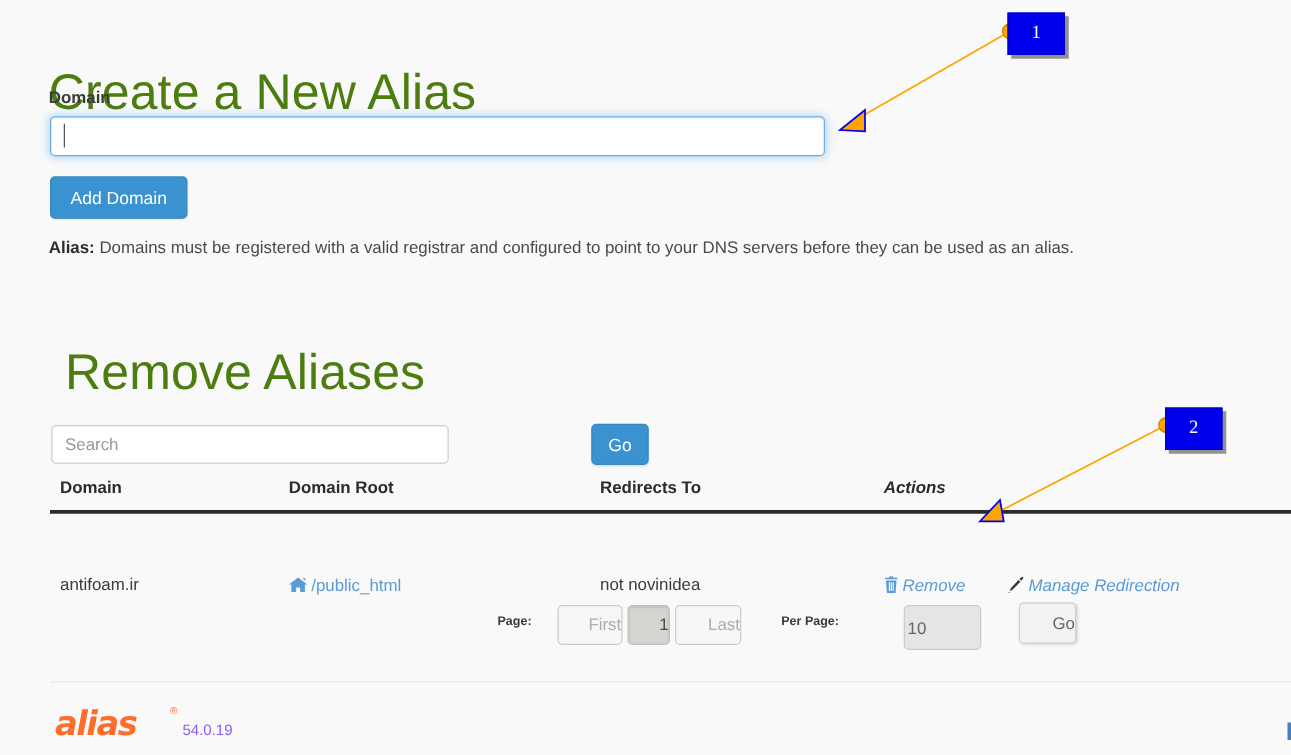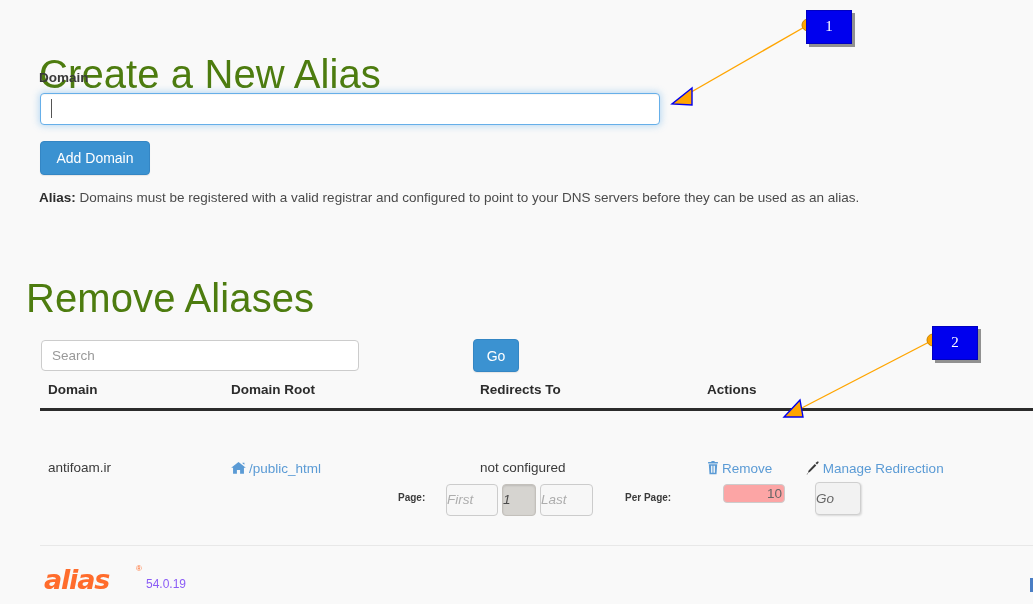--- a/index.html
+++ b/index.html
@@ -27,21 +27,21 @@
   .section-title {
     position: absolute;
     font-size: 40px;
     font-weight: 400;
     color: #4d7c0f;
     letter-spacing: 0.1px;
     white-space: nowrap;
     line-height: 1;
   }
   #create-title { left: 39px; top: 27px; }
-  #remove-title { left: 26px; top: 251px; }
+  #remove-title { left: 52px; top: 251px; }
 
   .field-label {
     position: absolute;
     font-size: 13.5px;
     font-weight: bold;
     color: #3a3a3a;
     line-height: 1;
   }
   #domain-label { left: 39px; top: 71px; }
 
@@ -154,21 +154,21 @@
     top: 2px;
     font-size: 13.5px;
     font-weight: bold;
     color: #2c2c2c;
     white-space: nowrap;
     line-height: 1;
   }
   .col-domain   { left: 8px; }
   .col-root     { left: 191px; }
   .col-redirect { left: 440px; }
-  .col-actions  { left: 667px; }
+  .col-actions  { left: 667px; font-style: italic; }
 
   .tbl-row {
     position: relative;
     height: 52px;
   }
   .tbl-row .td {
     position: absolute;
     top: 19px;
     font-size: 13.5px;
     color: #3a3a3a;
@@ -209,53 +209,52 @@
     position: absolute;
     height: 32px;
     box-sizing: border-box;
     border: 1px solid #cccccc;
     border-radius: 4px;
     background: #f7f7f7;
     color: #adadad;
     font-size: 13.5px;
     font-family: "Liberation Sans", sans-serif;
     line-height: 30px;
-    text-align: left;
+    text-align: right;
     cursor: pointer;
     padding: 0;
-    font-style: italic;
   }
   #pg-first { left: 446px; top: 484px; width: 52px; }
   #pg-cur {
     left: 502px; top: 484px; width: 34px;
     background: #d6d4d0;
     border-color: #c3c0bb;
     color: #4a4a4a;
     box-shadow: inset 0 1px 2px rgba(0,0,0,0.12);
   }
   #pg-last  { left: 540px; top: 484px; width: 53px; }
   #pg-go {
     left: 815px; top: 482px; width: 46px; height: 33px;
     background: #f2f2f2;
     color: #666;
     border-color: #cfcfcf;
     box-shadow: 1px 1px 2px rgba(0,0,0,0.13);
   }
   #perpage-input {
     position: absolute;
     left: 723px; top: 484px;
-    width: 62px; height: 19px;
+    width: 62px; height: 36px;
     box-sizing: border-box;
     border: 1px solid #cccccc;
     border-radius: 4px;
-    background: #fca5a5;
+    background: #e5e5e5;
     font-size: 13.5px;
     font-family: "Liberation Sans", sans-serif;
     color: #666;
-    text-align: right;
+    text-align: left;
     outline: none;
   }
 
   
   #footer-rule {
     position: absolute;
     left: 40px; top: 545px;
     width: 993px; height: 1px;
     background: #e8e8e8;
   }
@@ -349,21 +348,21 @@
 
     <div class="tbl-row">
       <div class="td col-domain">antifoam.ir</div>
 
       <div class="td col-root">
         <span class="icon-inline"><svg width="15" height="14" viewBox="0 0 16 14" aria-hidden="true">
               <path fill="#5b9bd5" d="M8 0.6 L0.2 6.6 h2.0 V13 h4.1 V9.1 h3.4 V13 h4.1 V6.6 h2.0 Z M12.2 1.3 h2.1 v2.1 l-2.1 -1.6 Z"></path>
             </svg></span><a class="link" href="#">/public_html</a>
       </div>
 
-      <div class="td col-redirect">not configured</div>
+      <div class="td col-redirect">not novinidea</div>
 
       <div class="td col-actions">
         <span class="icon-inline"><svg width="12" height="14" viewBox="0 0 12 14" aria-hidden="true">
               <path fill="#5b9bd5" d="M4.4 0 h3.2 v1.1 h3.3 v1.3 H1.1 V1.1 h3.3 Z M1.8 3.3 h8.4 l-0.7 10.0 H2.5 Z M4.1 4.7 v7.0 h0.9 v-7.0 Z M5.6 4.7 v7.0 h0.9 v-7.0 Z M7.1 4.7 v7.0 h0.9 v-7.0 Z"></path>
             </svg></span><a class="link" href="#">Remove</a>
         <span style="display:inline-block;width:26px"></span>
         <span class="icon-inline"><svg width="14" height="14" viewBox="0 0 14 14" aria-hidden="true">
               <path fill="#3a3a3a" d="M11.4 0.6 c0.7 -0.6 1.6 0.3 1.1 1.1 L11.0 3.6 L9.5 2.1 Z M8.8 2.9 l1.5 1.5 L3.8 11.0 L1.9 11.8 L2.6 9.6 Z M1.3 12.3 L0.6 13.4 L2.0 12.9 Z"></path>
             </svg></span><a class="link" href="#">Manage Redirection</a>
       </div>

